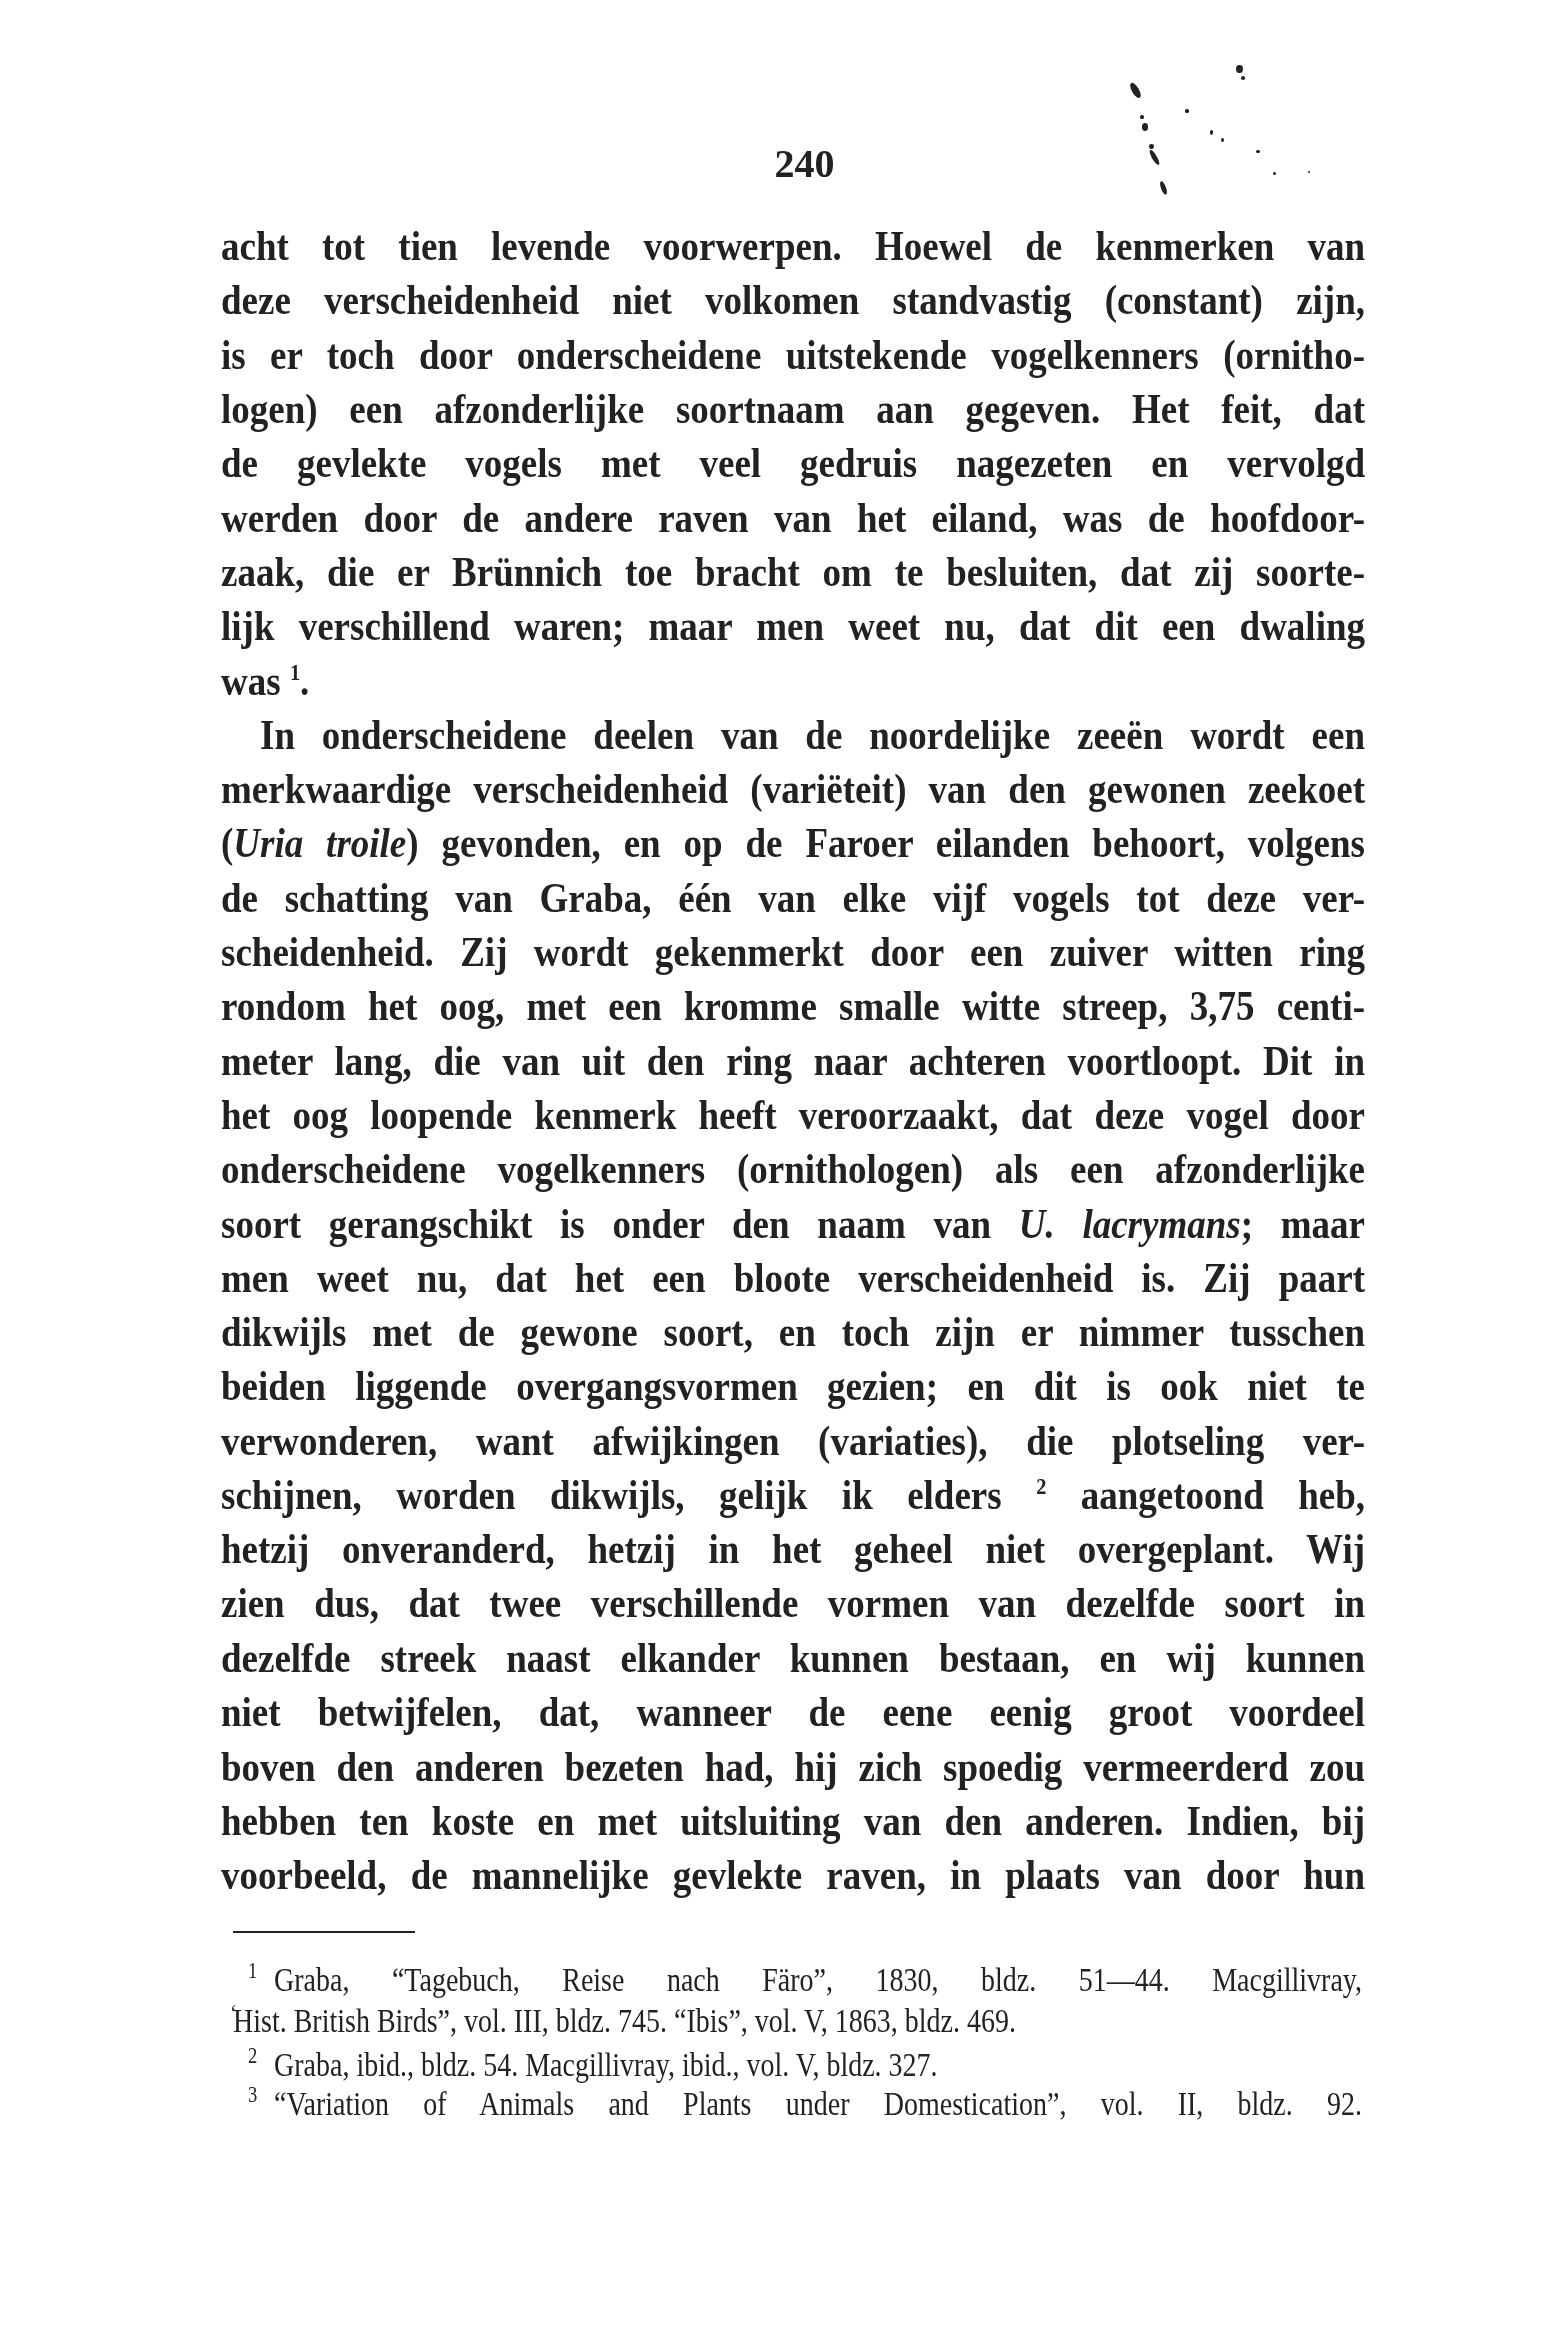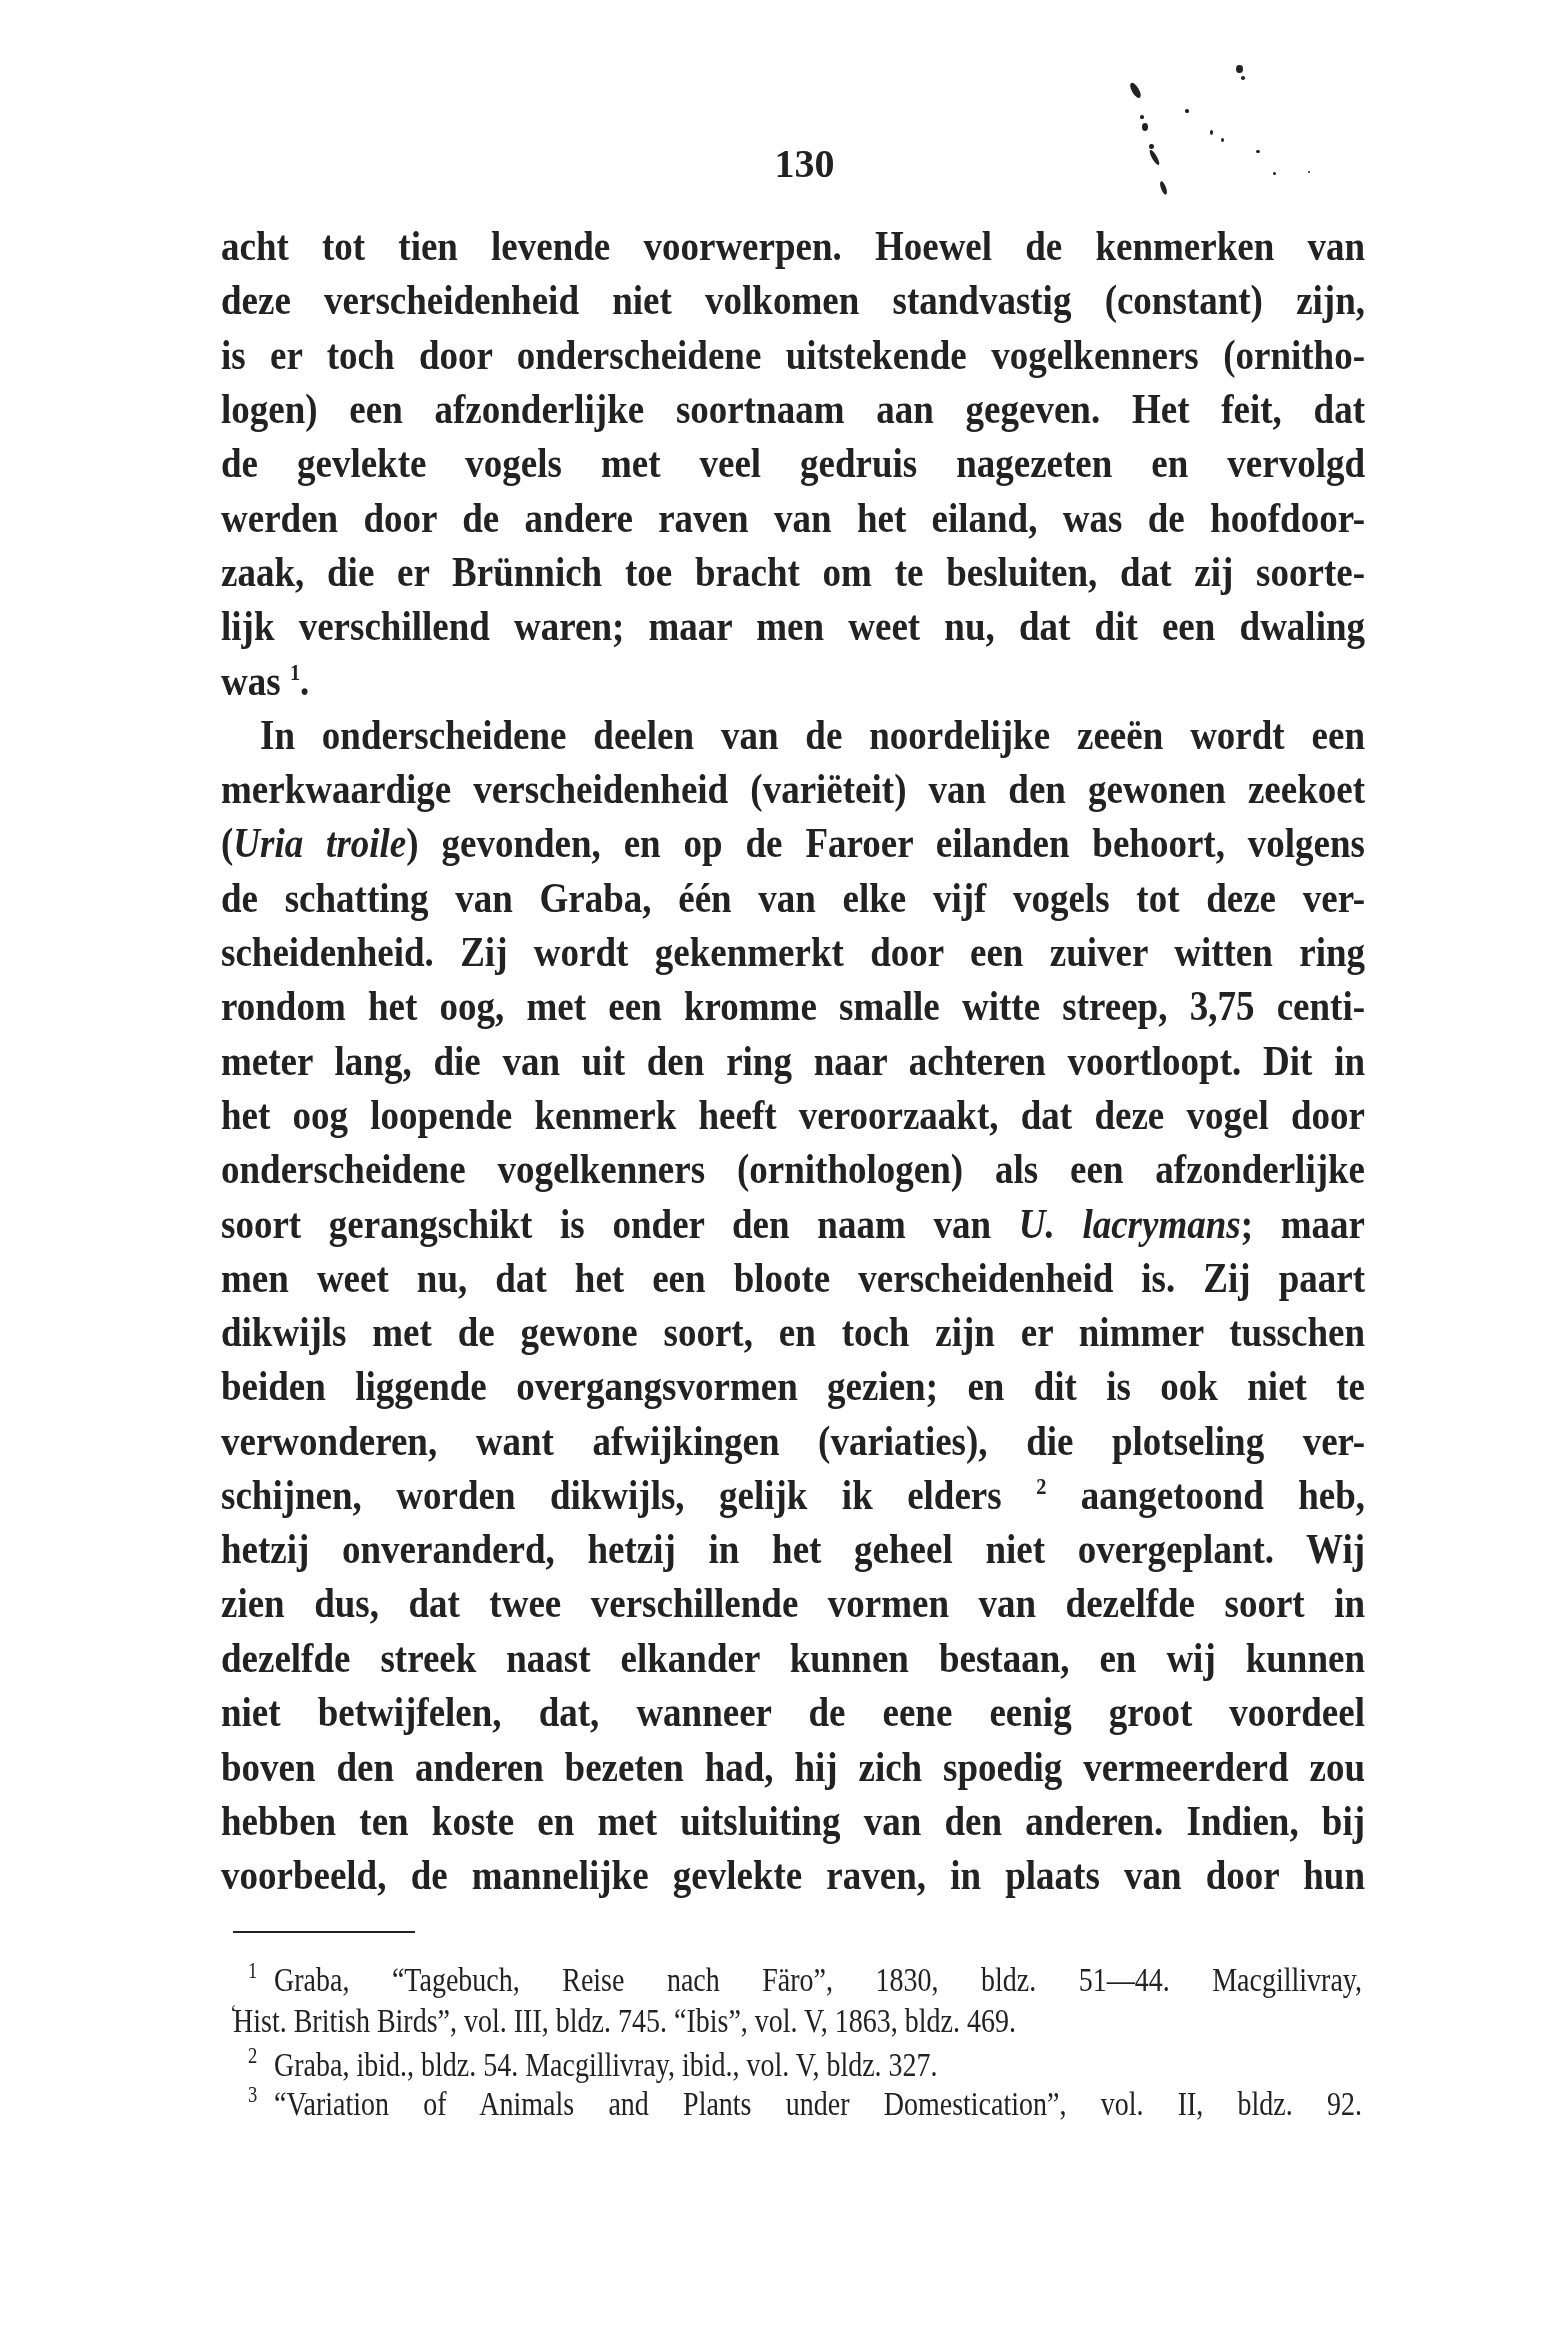--- a/index.html
+++ b/index.html
@@ -49,21 +49,21 @@
     <span class="speck" style="left:1185px;top:109px;width:3.7px;height:3.7px;"></span>
     <span class="speck" style="left:1210px;top:130px;width:3.3px;height:4.7px;"></span>
     <span class="speck" style="left:1221px;top:138px;width:3.3px;height:4.2px;"></span>
     <span class="speck" style="left:1236px;top:65px;width:6.5px;height:8.4px;"></span>
     <span class="speck" style="left:1241px;top:76px;width:4.2px;height:3.7px;"></span>
     <span class="speck" style="left:1256px;top:150px;width:3.7px;height:3.3px;"></span>
     <span class="speck" style="left:1273px;top:172px;width:2.8px;height:3.3px;"></span>
     <span class="speck" style="left:1308px;top:171px;width:2.3px;height:2.3px;"></span>
   </div>
 
-  <div class="page-number">130</div>
+  <div class="page-number">240</div>
 
   <div class="body-text">
     <div class="line" style="top:222px">acht tot tien levende voorwerpen. Hoewel de kenmerken van</div>
     <div class="line" style="top:276px">deze verscheidenheid niet volkomen standvastig (constant) zijn,</div>
     <div class="line" style="top:331px">is er toch door onderscheidene uitstekende vogelkenners (ornitho-</div>
     <div class="line" style="top:385px">logen) een afzonderlijke soortnaam aan gegeven. Het feit, dat</div>
     <div class="line" style="top:439px">de gevlekte vogels met veel gedruis nagezeten en vervolgd</div>
     <div class="line" style="top:494px">werden door de andere raven van het eiland, was de hoofdoor-</div>
     <div class="line" style="top:548px">zaak, die er Brünnich toe bracht om te besluiten, dat zij soorte-</div>
     <div class="line" style="top:602px">lijk verschillend waren; maar men weet nu, dat dit een dwaling</div>

